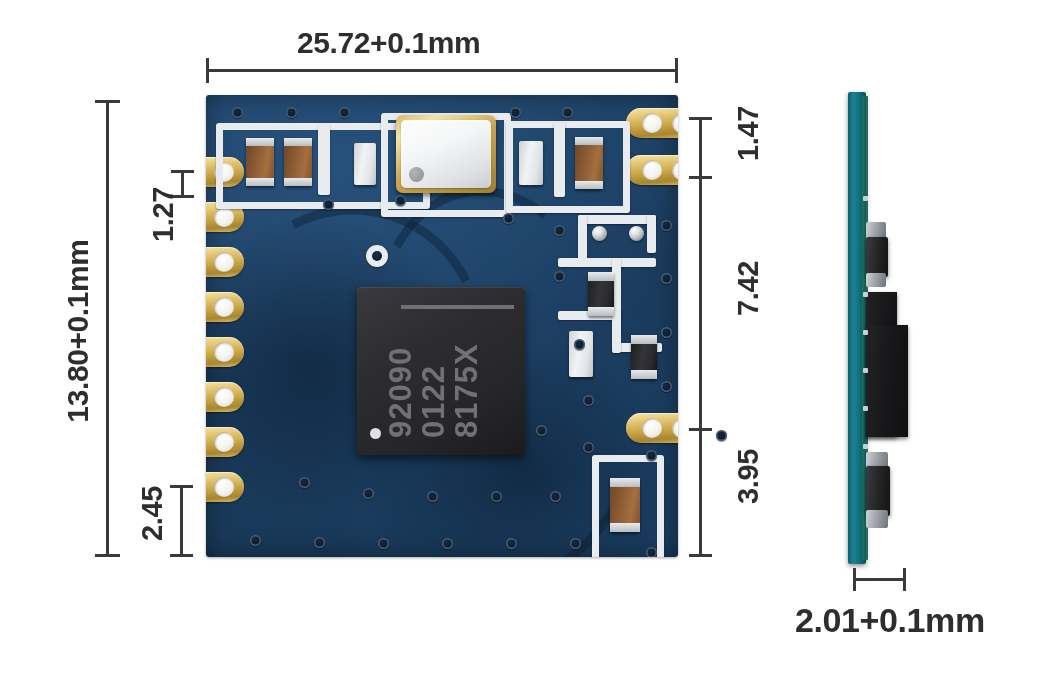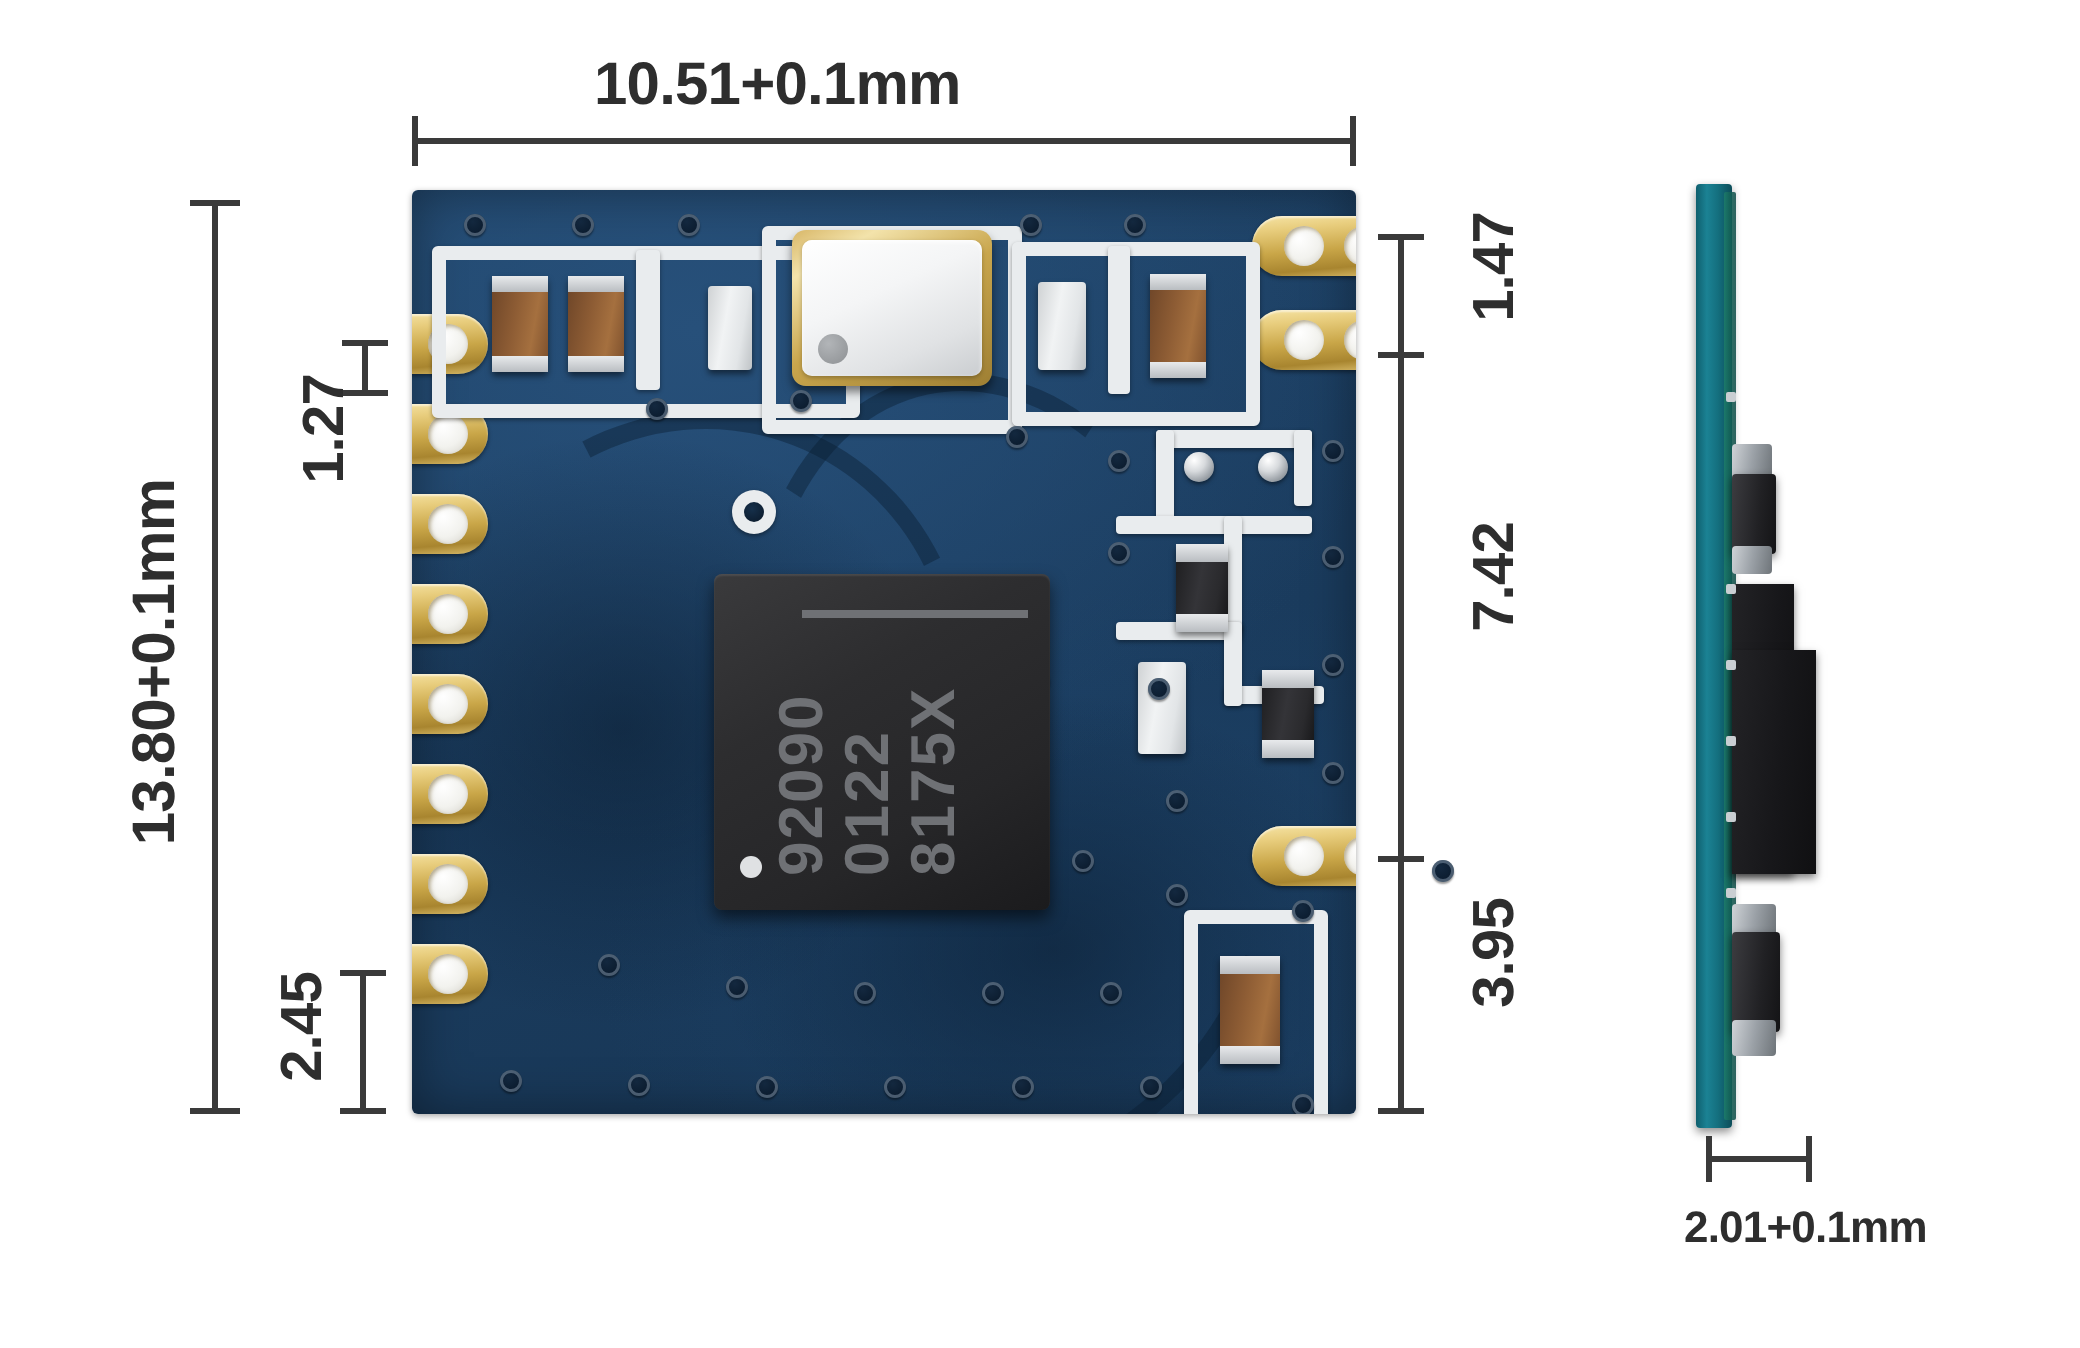--- a/index.html
+++ b/index.html
@@ -104,21 +104,21 @@
       border-radius:2px;box-shadow:0 2px 4px rgba(0,0,0,.5);}
   #side .metal{position:absolute;background:linear-gradient(100deg,#cfd3d7 0%,#9ba1a7 50%,#6e7479 100%);
       border-radius:2px;}
   #side .pinstub{position:absolute;width:5px;height:5px;background:#c9ced2;border-radius:1px;}
 </style>
 </head>
 <body>
 
 <div id="stage">
 
-  <div class="dimtext" style="left:297px;top:26px;font-size:30px;">10.51+0.1mm</div>
+  <div class="dimtext" style="left:297px;top:26px;font-size:30px;">25.72+0.1mm</div>
   <div class="dimline dim-h" style="left:206px;top:69px;width:472px;"></div>
   <div class="tick-v" style="left:206px;top:58px;height:25px;"></div>
   <div class="tick-v" style="left:675px;top:58px;height:25px;"></div>
 
   <div class="dimline dim-v" style="left:106px;top:100px;height:457px;"></div>
   <div class="tick-h" style="left:95px;top:100px;width:25px;"></div>
   <div class="tick-h" style="left:95px;top:554px;width:25px;"></div>
   <div class="dimtext rot" style="left:-62px;top:314px;width:280px;text-align:center;font-size:30px;">13.80+0.1mm</div>
 
   <div class="dimline dim-v" style="left:181px;top:170px;height:28px;"></div>
@@ -307,15 +307,15 @@
     <div class="pinstub" style="left:15px;top:200px;"></div>
     <div class="pinstub" style="left:15px;top:238px;"></div>
     <div class="pinstub" style="left:15px;top:276px;"></div>
     <div class="pinstub" style="left:15px;top:314px;"></div>
     <div class="pinstub" style="left:15px;top:352px;"></div>
   </div>
 
   <div class="dimline dim-h" style="left:853px;top:578px;width:53px;"></div>
   <div class="tick-v" style="left:853px;top:568px;height:23px;"></div>
   <div class="tick-v" style="left:903px;top:568px;height:23px;"></div>
-  <div class="dimtext" style="left:842px;top:601px;font-size:22px;">2.01+0.1mm</div>
+  <div class="dimtext" style="left:795px;top:601px;font-size:34px;">2.01+0.1mm</div>
 
 </div>
 
 </body></html>

